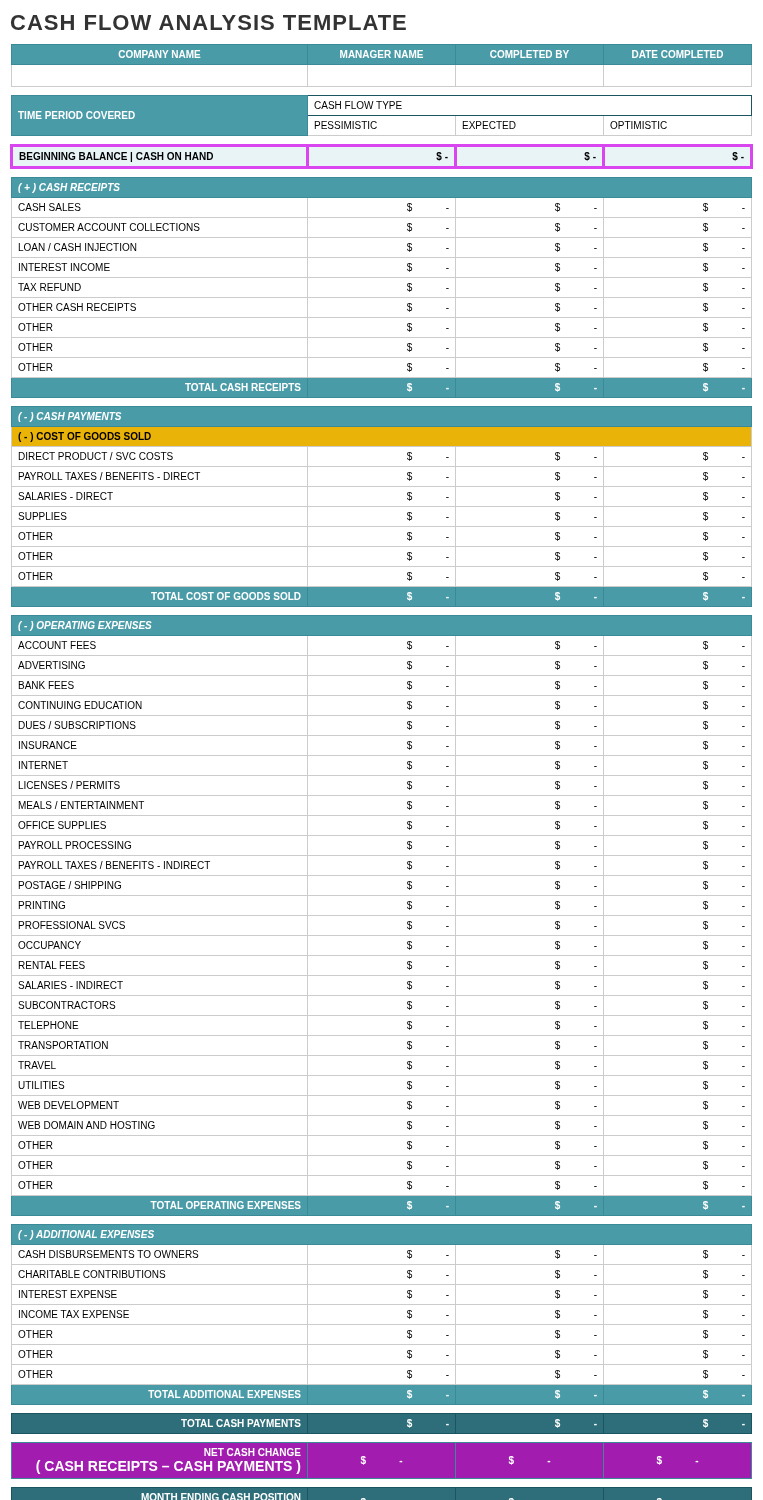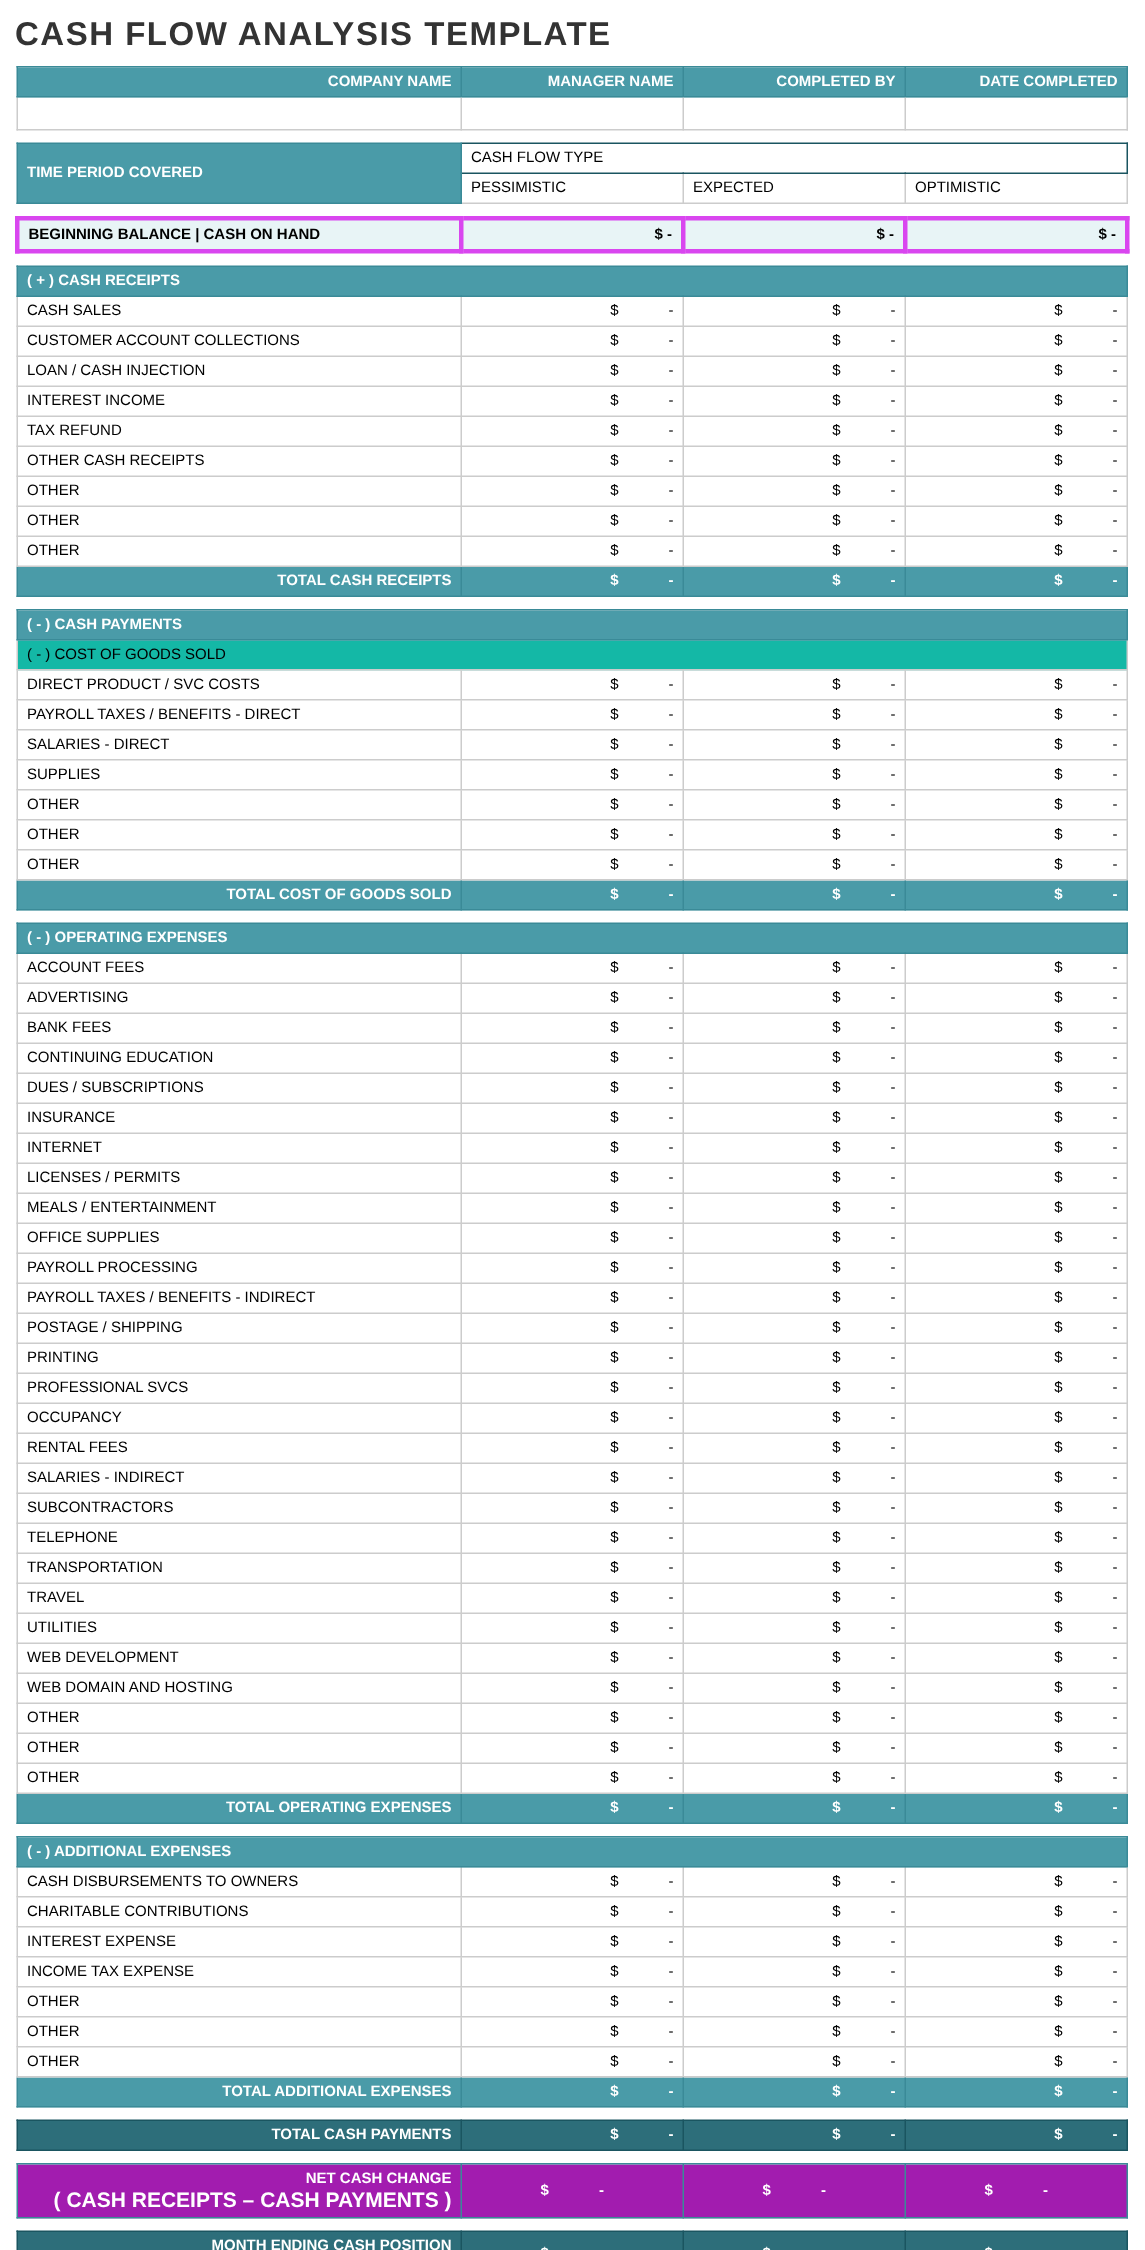--- a/index.html
+++ b/index.html
@@ -22,21 +22,21 @@
       border-collapse: collapse;
     }
     td, th {
       border: 1px solid #ccc;
       padding: 4px 6px;
       font-size: 10px;
     }
     .header-row th {
       background: #4a9ba8;
       color: #fff;
-      text-align: right;
+      text-align: center;
       font-weight: bold;
       font-size: 10px;
       border: 1px solid #3a8a97;
       text-transform: uppercase;
       margin-left: 45px;
     }
     .info-row td {
       background: #fff;
       height: 22px;
     }
@@ -45,24 +45,25 @@
       background: #fff;
       border: none;
     }
     .section-header td {
       background: #4a9ba8;
       color: #fff;
       font-weight: bold;
       text-transform: uppercase;
       font-size: 10px;
       border: 1px solid #3a8a97;
+      font-style: italic;
     }
     .subsection-header td {
-      background: #14b8a6;
-      font-weight: normal;
+      background: #eab308;
+      font-weight: bold;
       text-transform: uppercase;
       font-size: 10px;
       border: 1px solid #ccc;
     }
     .data-row td {
       background: #fff;
       font-size: 10px;
     }
     .total-row td {
       background: #4a9ba8;

